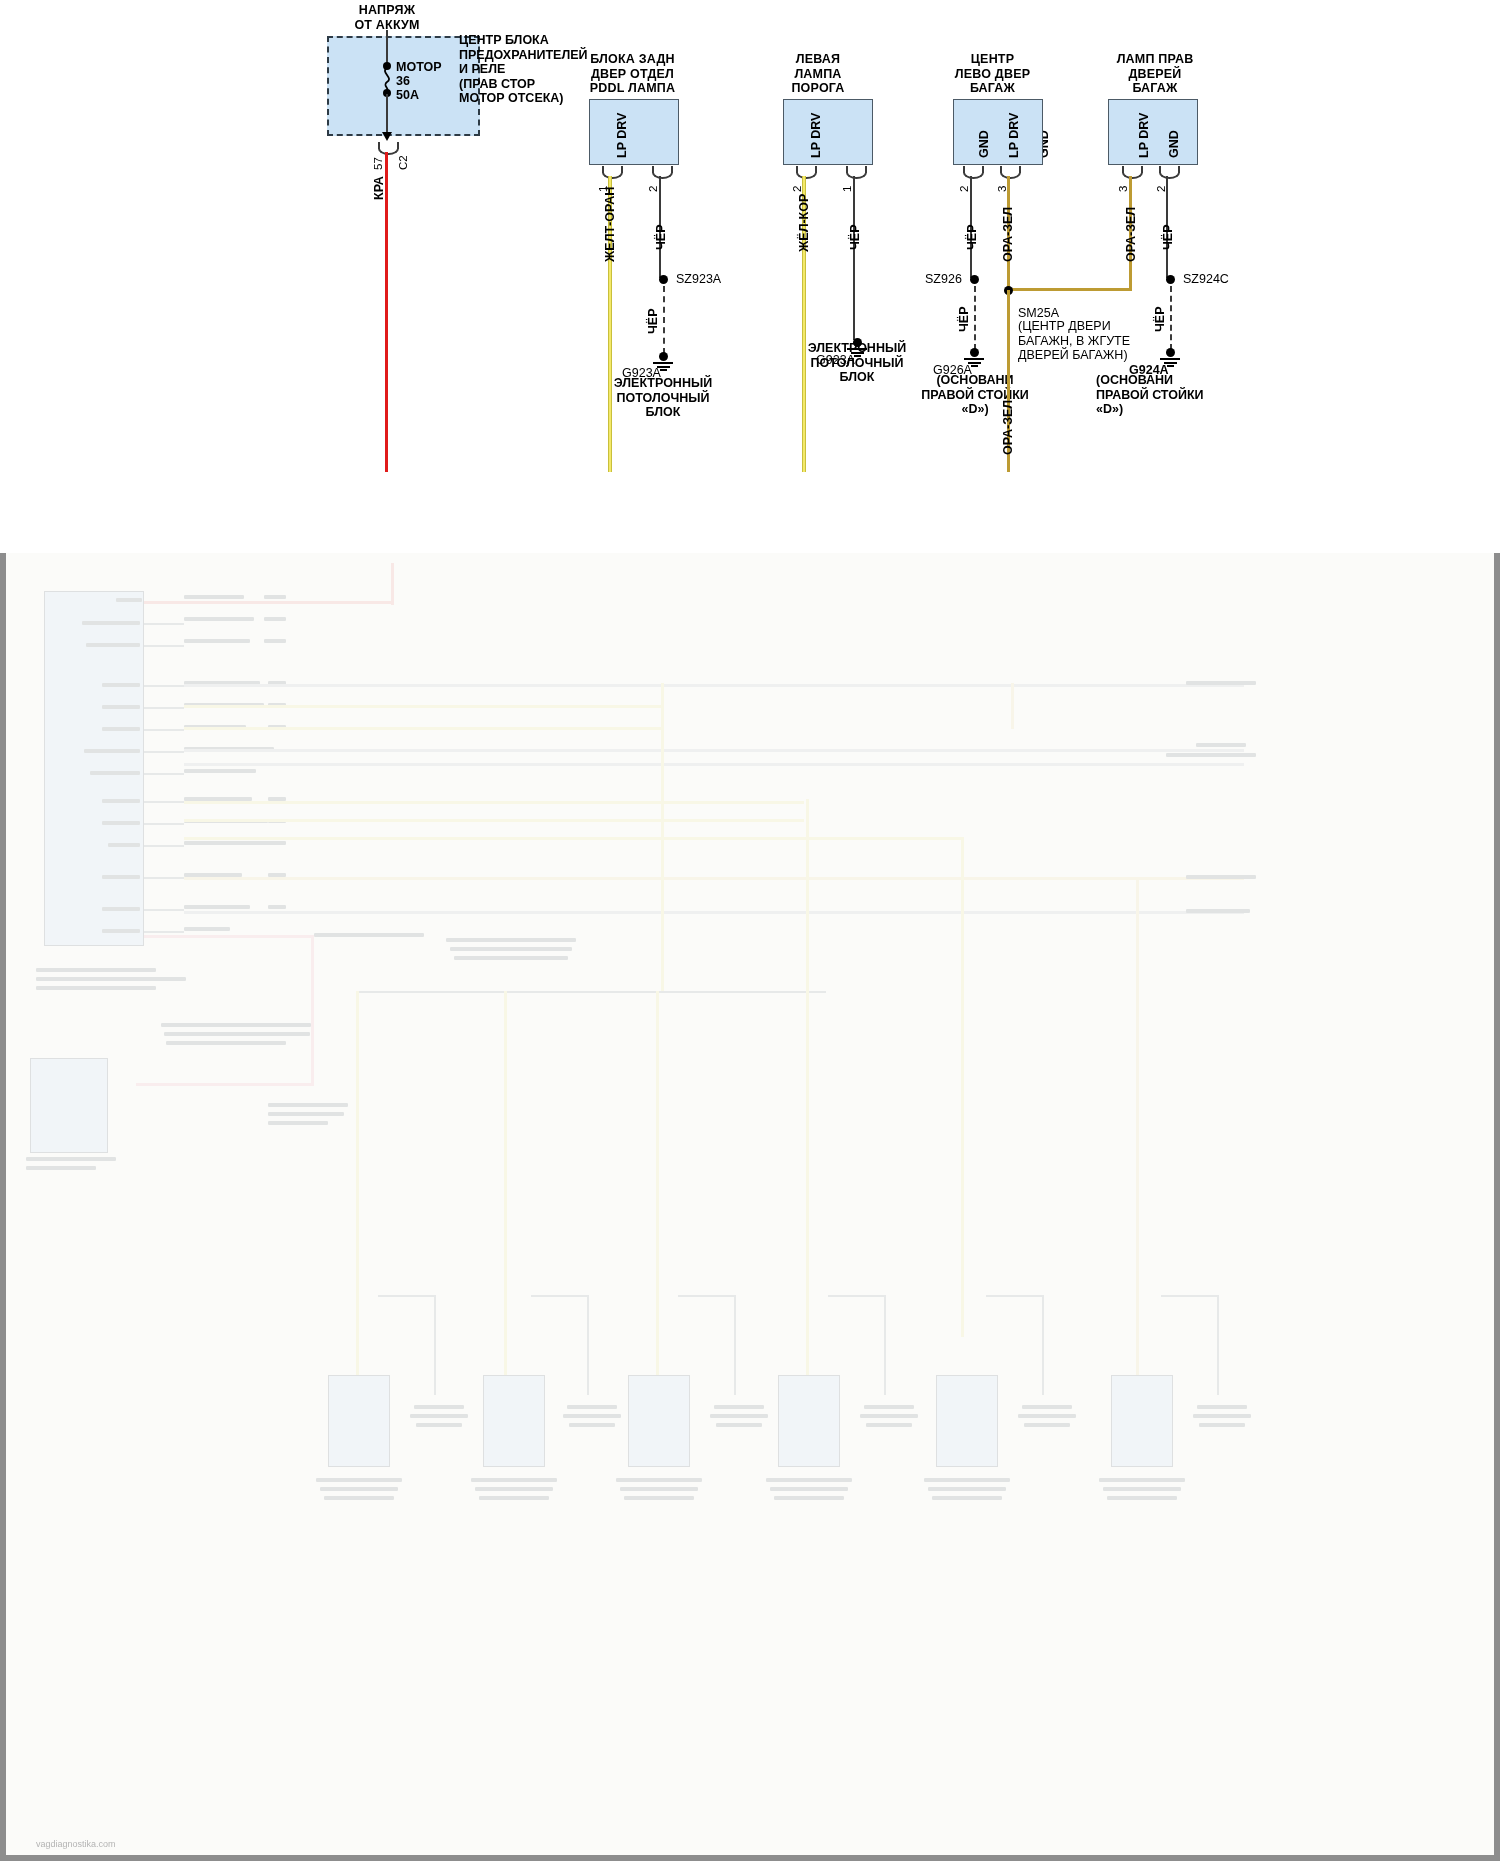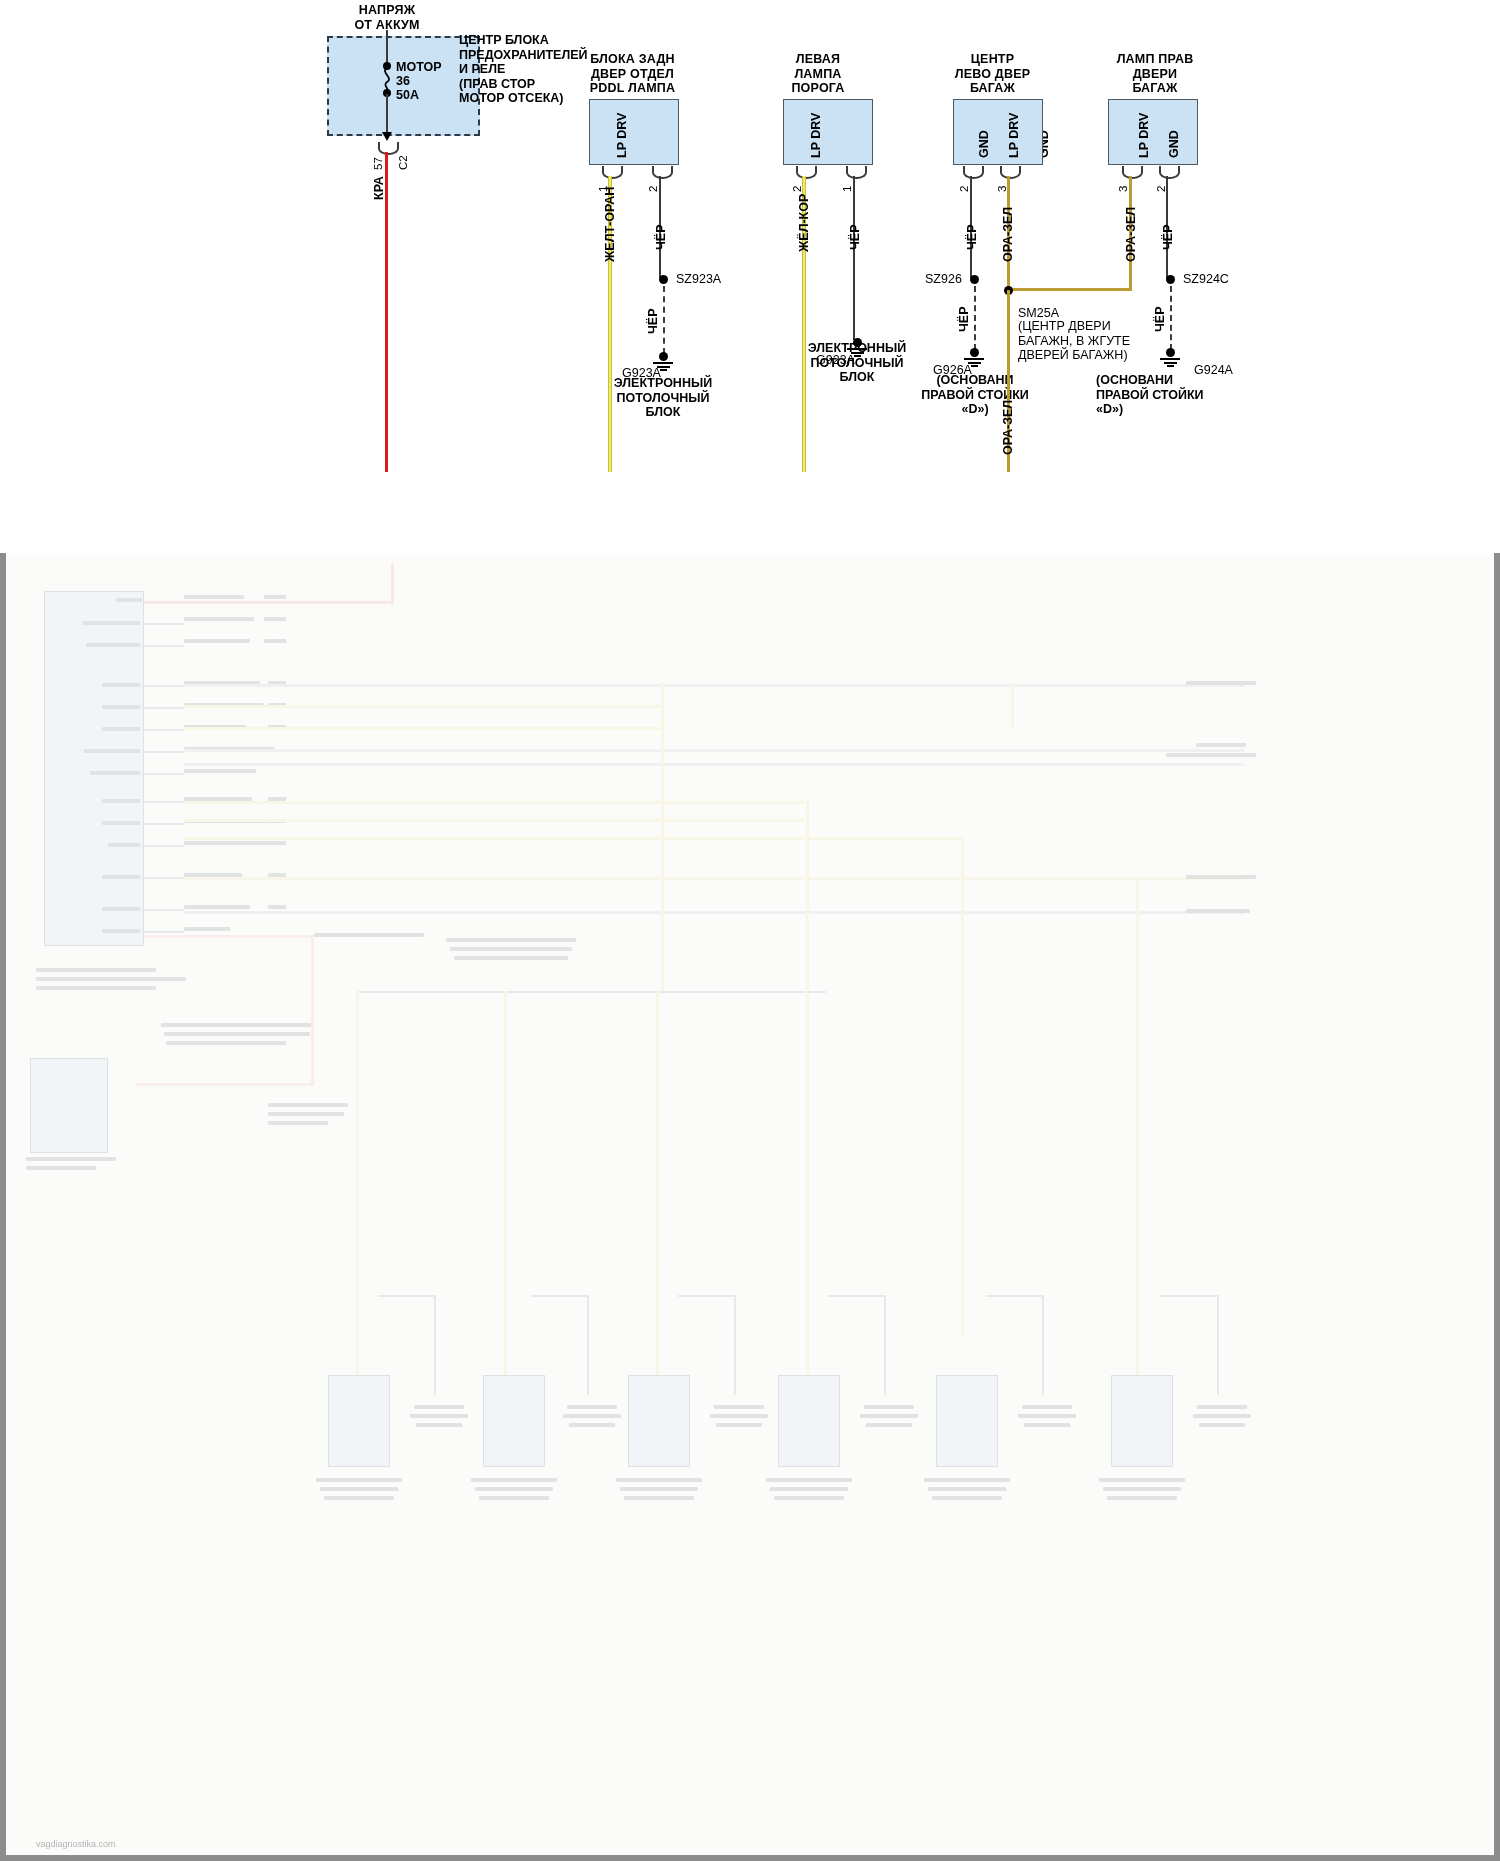--- a/index.html
+++ b/index.html
@@ -365,21 +365,21 @@
     <i style="width:20px;height:2px;margin-top:1px;"></i>
     <i style="width:13px;height:2px;margin-top:1.5px;"></i>
     <i style="width:7px;height:2px;margin-top:1.5px;"></i>
   </div>
   <div class="hlabel" style="left:933px;top:363px;">G926A</div>
   <div class="hlabel-b" style="left:900px;top:373px;width:150px;text-align:center;">(ОСНОВАНИ
 ПРАВОЙ СТОЙКИ
 «D»)</div>
 
   <div class="ttl" style="left:1090px;top:52px;width:130px;">ЛАМП ПРАВ
-ДВЕРИ
+ДВЕРЕЙ
 БАГАЖ</div>
   <div class="blk" style="left:1108px;top:99px;width:90px;height:66px;"></div>
   <div class="vlabel" style="left:1137px;top:158px;">LP DRV</div>
   <div class="vlabel" style="left:1167px;top:158px;">GND</div>
   <div class="pinarc" style="left:1122px;top:166px;"></div>
   <div class="pinarc" style="left:1159px;top:166px;"></div>
   <div class="vlabel-s" style="left:1117px;top:192px;">3</div>
   <div class="vlabel-s" style="left:1155px;top:192px;">2</div>
   <div class="wire w-gold" style="left:1129px;top:176px;height:115px;"></div>
   <div class="vlabel" style="left:1124px;top:262px;">ОРА-ЗЕЛ</div>
@@ -388,21 +388,21 @@
   <div class="dot" style="left:1166px;top:275px;"></div>
   <div class="hlabel" style="left:1183px;top:272px;">SZ924C</div>
   <div class="dashline" style="left:1170px;top:286px;height:64px;"></div>
   <div class="vlabel" style="left:1153px;top:332px;">ЧЁР</div>
   <div class="gnd" style="left:1159px;top:348px;width:22px;">
     <i style="width:9px;height:9px;border-radius:50%;"></i>
     <i style="width:20px;height:2px;margin-top:1px;"></i>
     <i style="width:13px;height:2px;margin-top:1.5px;"></i>
     <i style="width:7px;height:2px;margin-top:1.5px;"></i>
   </div>
-  <div class="hlabel" style="left:1194px;top:363px;">G924A</div>
+  <div class="hlabel" style="left:1129px;top:363px;font-weight:bold;">G924A</div>
   <div class="hlabel-b" style="left:1096px;top:373px;width:150px;">(ОСНОВАНИ
 ПРАВОЙ СТОЙКИ
 «D»)</div>
 
   <div class="wire w-h-gold" style="left:1007px;top:288px;width:125px;"></div>
   <div class="dot" style="left:1004px;top:286px;"></div>
   <div class="hlabel" style="left:1018px;top:306px;">SM25A</div>
   <div class="hlabel-b" style="left:1018px;top:319px;width:150px;font-weight:400;">(ЦЕНТР ДВЕРИ
 БАГАЖН, В ЖГУТЕ
 ДВЕРЕЙ БАГАЖН)</div>

